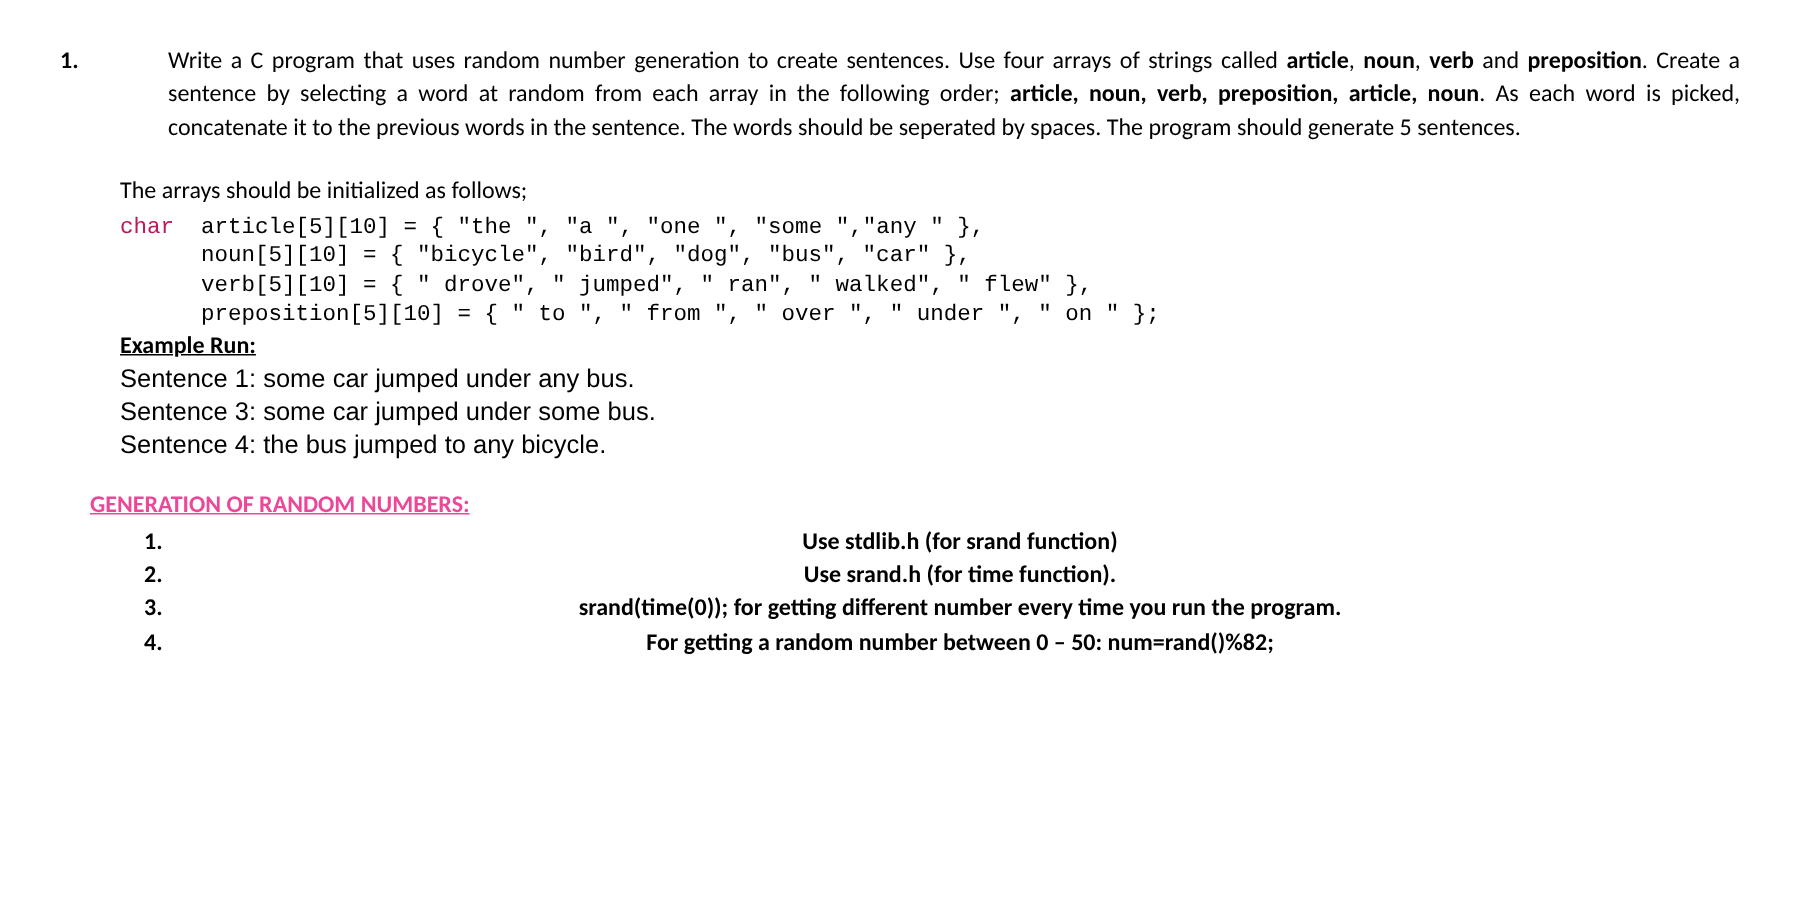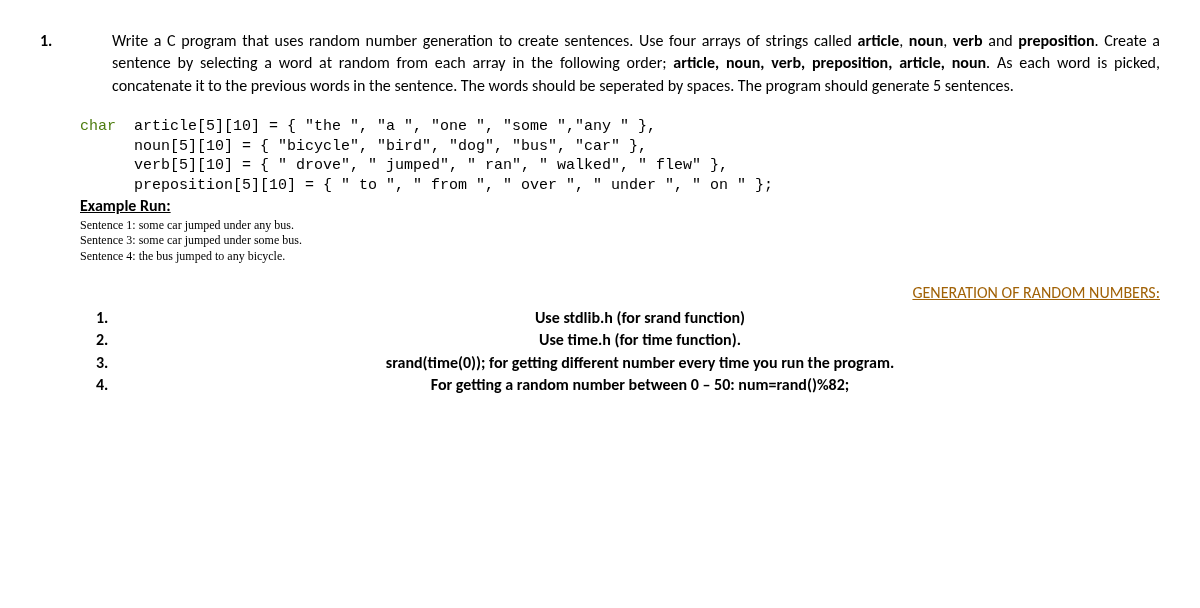--- a/index.html
+++ b/index.html
@@ -40,45 +40,44 @@
       font-size: 16px;
     }
     .code-block {
       font-family: Consolas, "Courier New", monospace;
       font-size: 15px;
       white-space: pre;
       line-height: 1.3;
       margin-top: 2px;
     }
     .teal {
-      color: #4d7c0f;
+      color: #be185d;
     }
     .example-section {
       margin-left: 40px;
     }
     .example-title {
       font-weight: bold;
       text-decoration: underline;
       font-size: 16px;
     }
     .example-output {
-      font-family: Liberation Serif, serif;
-      font-size: 12px;
+      font-family: Liberation Sans, sans-serif;
+      font-size: 17px;
       line-height: 1.3;
     }
     .gen-section {
       margin-top: 18px;
       margin-left: 20px;
     }
     .gen-title {
-      font-weight: normal;
+      font-weight: bold;
       text-decoration: underline;
-      color: #a16207;
+      color: #ec4899;
       font-size: 16px;
-      text-align: right;
     }
     .gen-list {
       margin-left: 52px;
       margin-top: 2px;
       list-style: decimal;
     }
     .gen-list li {
       font-weight: bold;
       font-size: 16px;
       padding-left: 8px;
@@ -89,36 +88,37 @@
 <body>
 
 <div class="question-row">
   <div class="question-num">1.</div>
   <div class="question-body">
     <span>Write a C program that uses random number generation to create sentences. Use four arrays of strings called </span><span class="bold">article</span><span>, </span><span class="bold">noun</span><span>, </span><span class="bold">verb</span><span> and </span><span class="bold">preposition</span><span>. Create a sentence by selecting a word at random from each array in the following order; </span><span class="bold">article, noun, verb, preposition, article, noun</span><span>. As each word is picked, concatenate it to the previous words in the sentence. The words should be seperated by spaces. The program should generate 5 sentences.</span>
   </div>
 </div>
 
 <div class="arrays-section">
+  <div class="arrays-title">The arrays should be initialized as follows;</div>
   <div class="code-block"><span class="teal">char</span><span>  article[5][10] = { "the ", "a ", "one ", "some ","any " },</span>
 <span>      noun[5][10] = { "bicycle", "bird", "dog", "bus", "car" },</span>
 <span>      verb[5][10] = { " drove", " jumped", " ran", " walked", " flew" },</span>
 <span>      preposition[5][10] = { " to ", " from ", " over ", " under ", " on " };</span></div>
 </div>
 
 <div class="example-section">
   <div class="example-title">Example Run:</div>
   <div class="example-output">
     <div>Sentence 1: some car jumped under any bus.</div>
     <div>Sentence 3: some car jumped under some bus.</div>
     <div>Sentence 4: the bus jumped to any bicycle.</div>
   </div>
 </div>
 
 <div class="gen-section">
   <div class="gen-title">GENERATION OF RANDOM NUMBERS:</div>
   <ol class="gen-list">
     <li>Use stdlib.h (for srand function)</li>
-    <li>Use time.h (for time function).</li>
+    <li>Use srand.h (for time function).</li>
     <li>srand(time(0));  for getting different number every time you run the program.</li>
     <li>For getting a random number between 0 – 50: num=rand()%82;</li>
   </ol>
 </div>
 
 </body></html>

